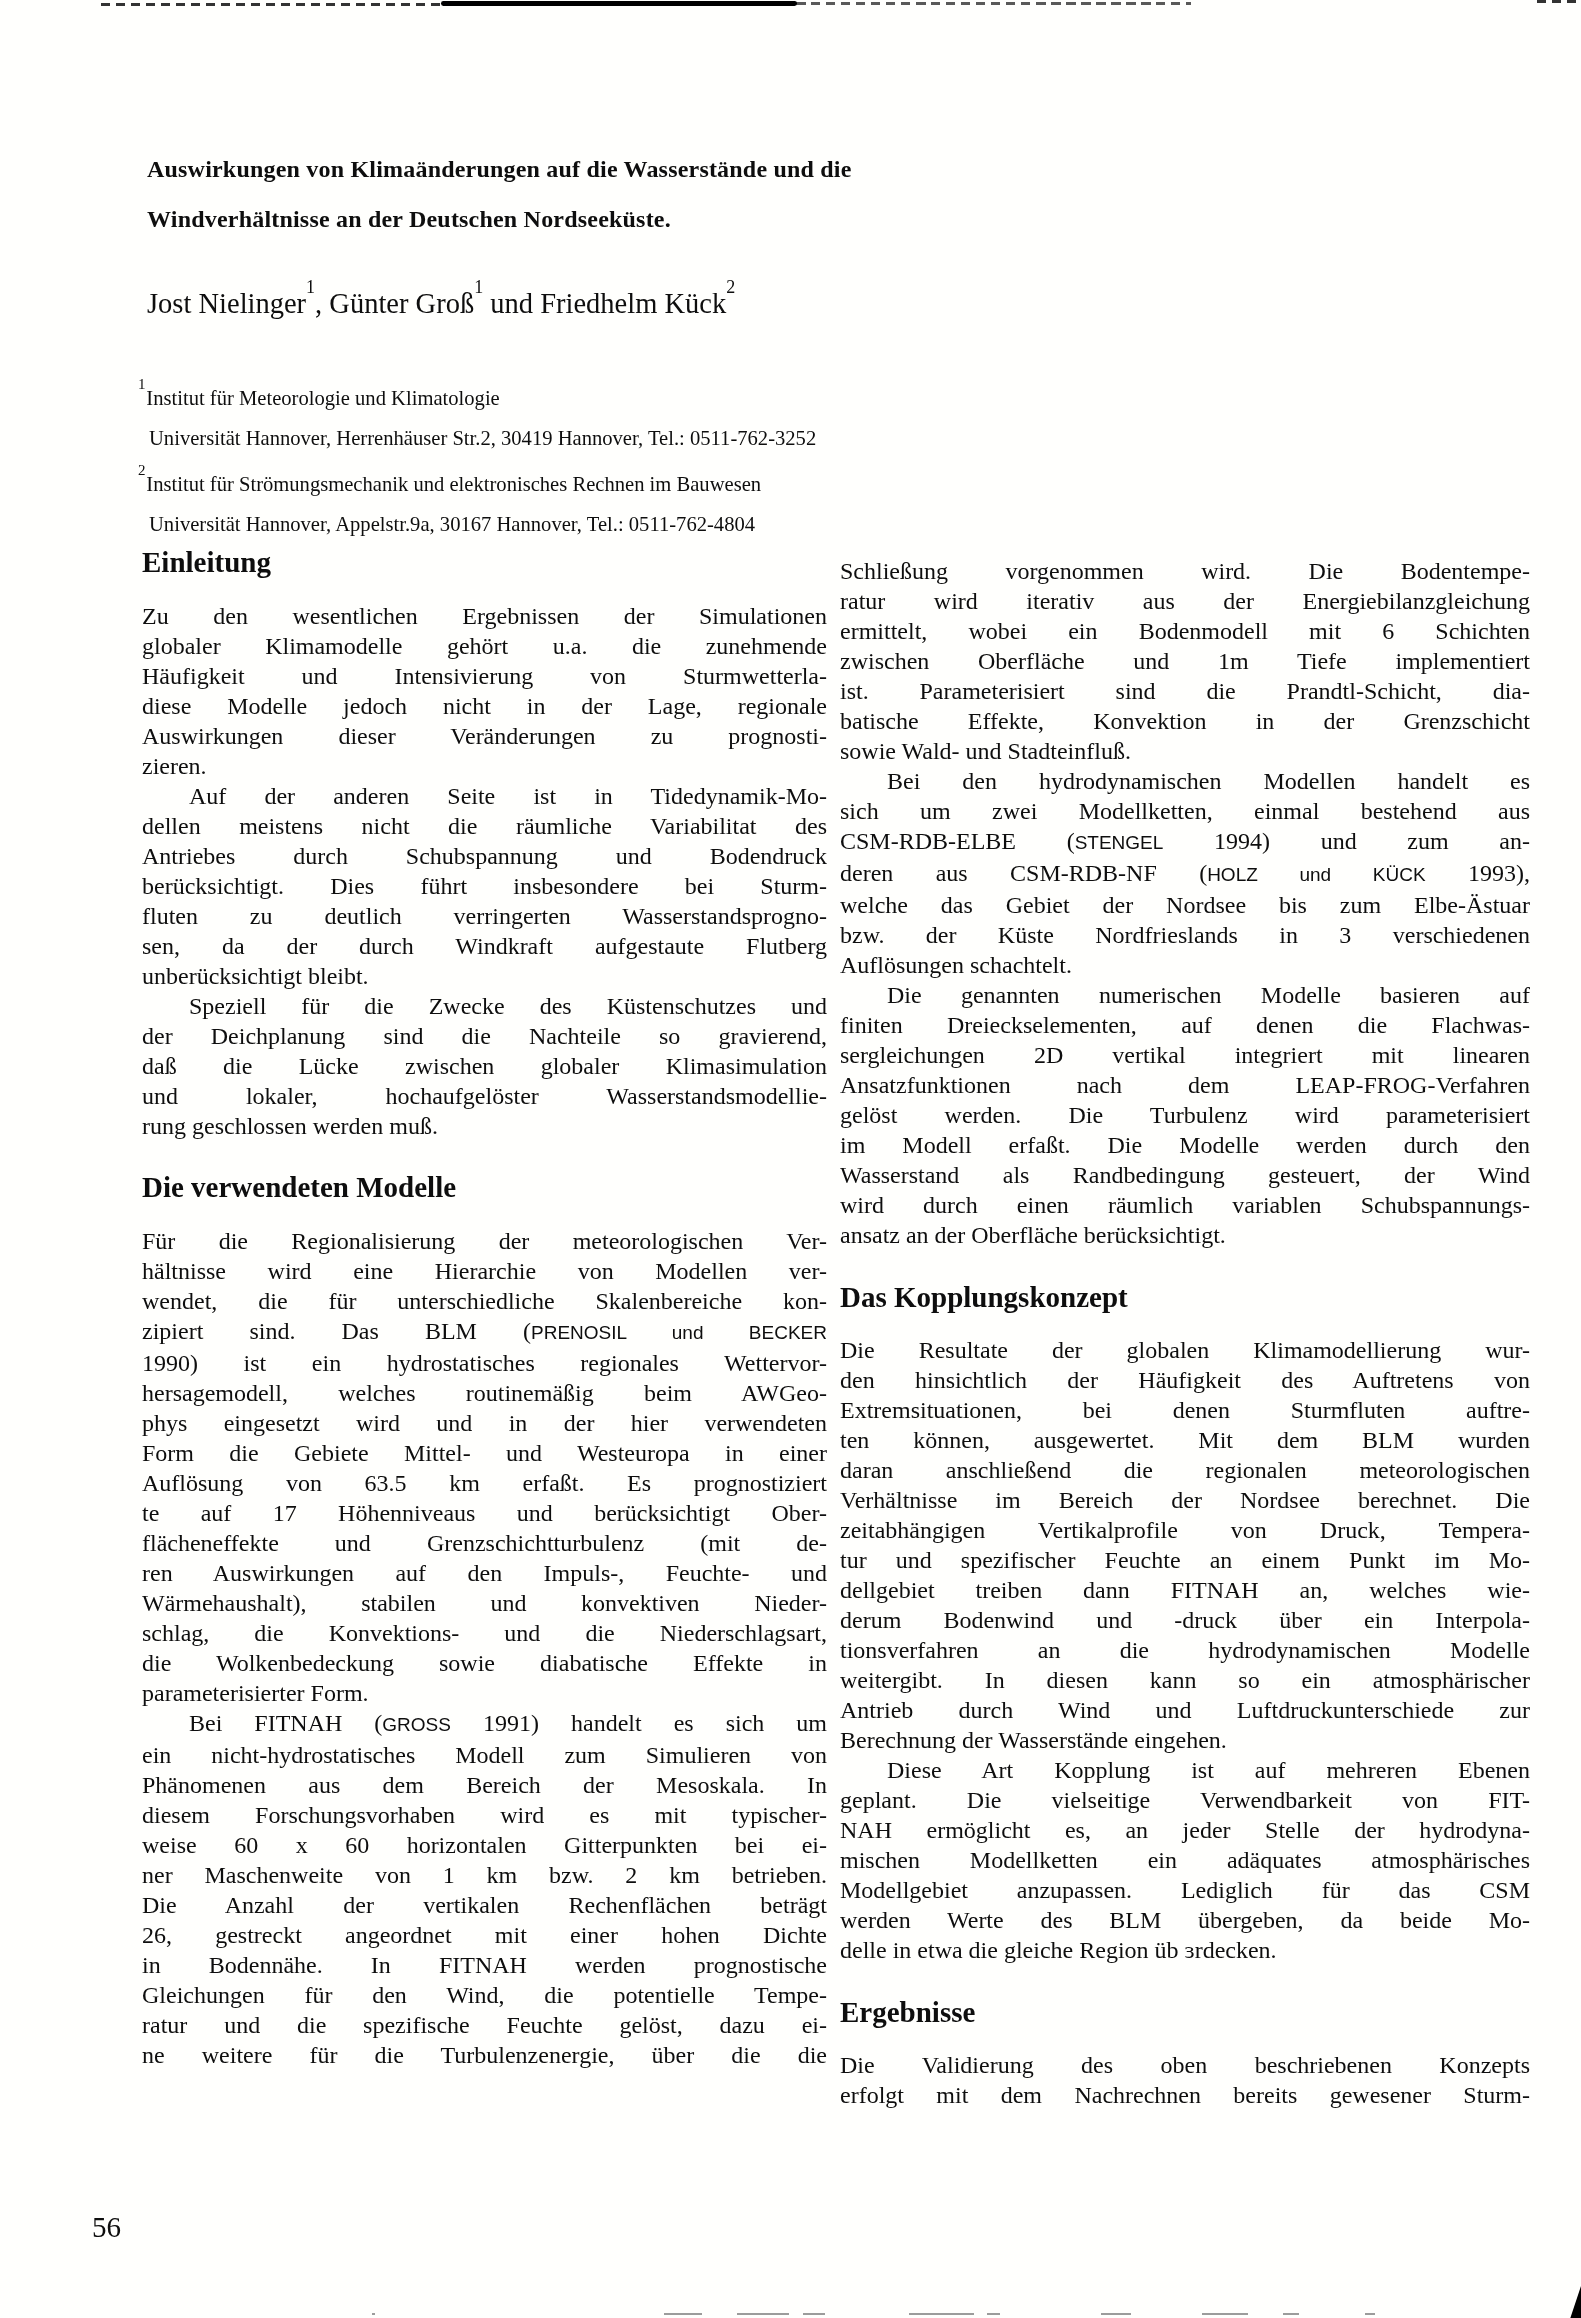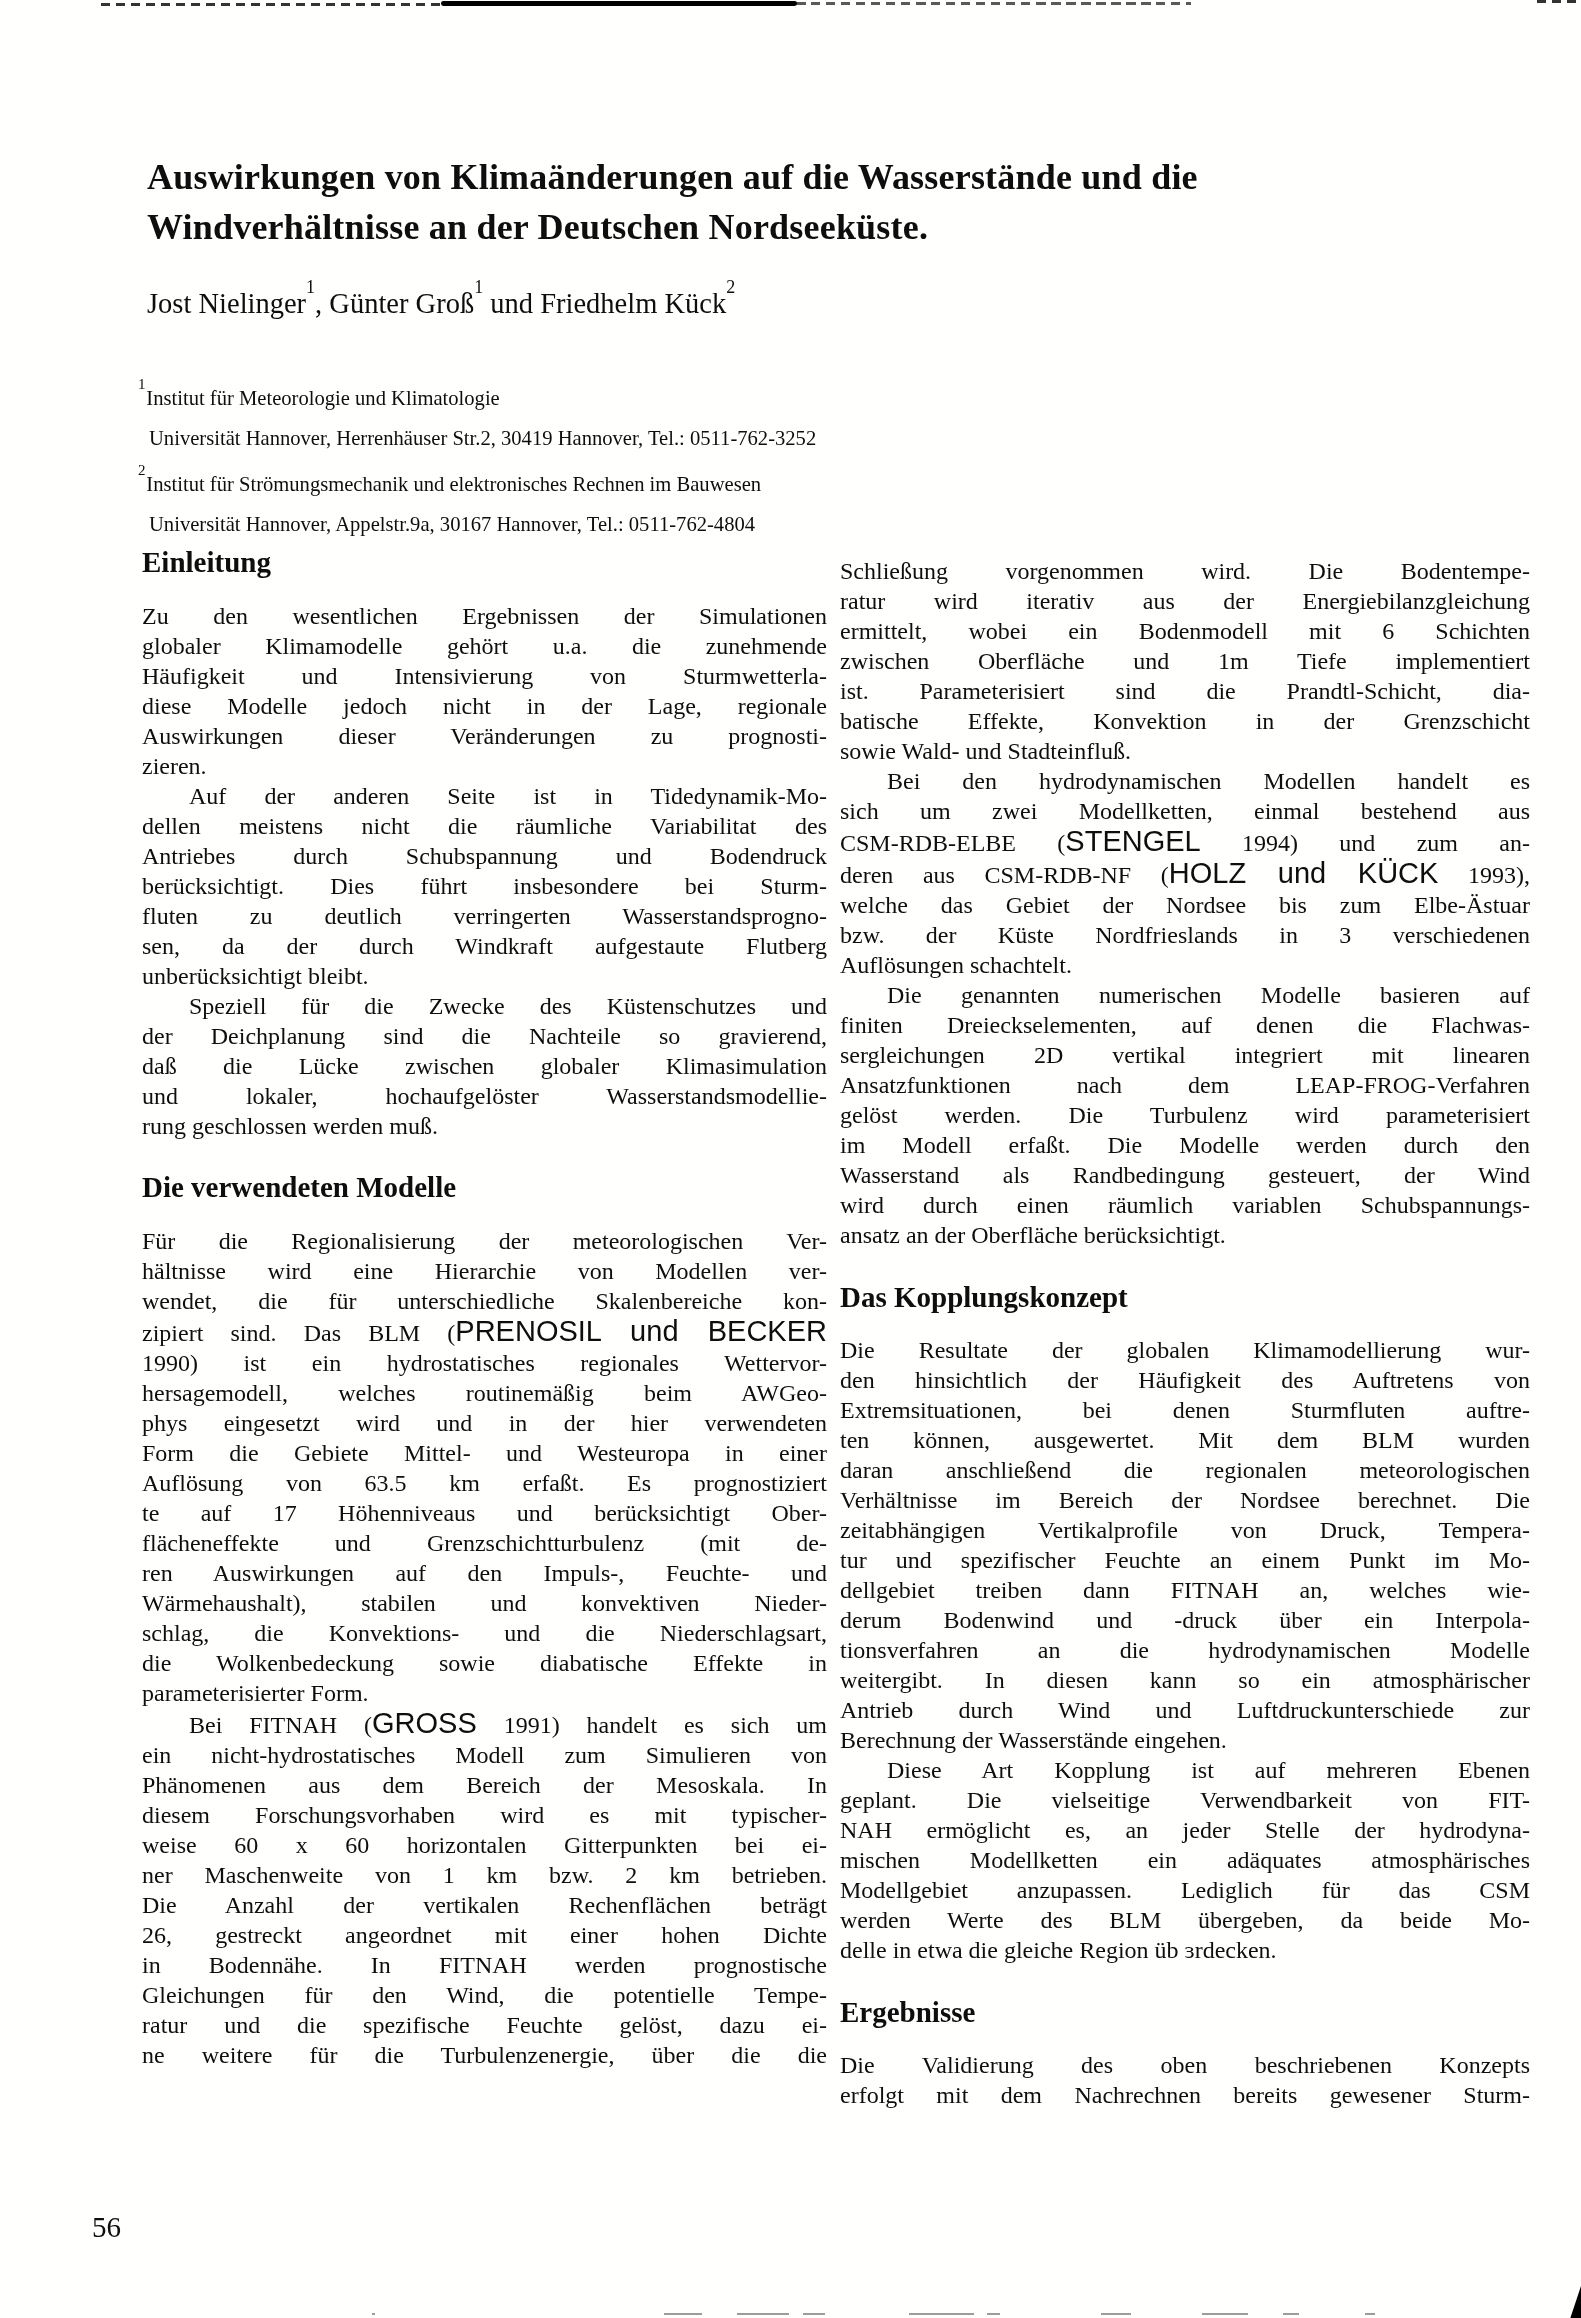--- a/index.html
+++ b/index.html
@@ -9,37 +9,37 @@
     font-family:"Liberation Serif","DejaVu Serif",serif;
   }
   
   .art{position:absolute;background:#000;}
   .art.dashes{background:repeating-linear-gradient(90deg,#000 0 9.5px,transparent 9.5px 15px);}
   .bdot{position:absolute;top:2313px;height:2.4px;background:#4a4a4a;opacity:.55;}
   .corner-wedge{position:absolute;right:0;bottom:0;width:0;height:0;
     border-bottom:36px solid #000;border-left:12.7px solid transparent;}
   
   .title{position:absolute;left:147px;top:128px;width:1329px;
-    font-size:36px;font-weight:bold;line-height:50px;letter-spacing:0.2px;}
+    font-size:24px;font-weight:bold;line-height:50px;letter-spacing:0.2px;}
   .authors{position:absolute;left:147px;top:286px;font-size:28.5px;}
   .authors sup{font-size:18px;position:relative;top:-9.5px;}
   .affils{position:absolute;left:138px;top:372px;font-size:20.6px;line-height:40px;}
   .affil-l1 sup{font-size:15px;position:relative;top:-8px;margin-right:0.8px;}
   .affil-l2{padding-left:11px;}
   
   .col{position:absolute;top:544px;font-size:24px;line-height:30px;}
   .col-left{left:142px;width:685px;}
   .col-right{left:840px;width:690px;margin-top:12px;}
   .sec{font-size:29px;line-height:36px;font-weight:bold;margin:28.5px 0 20.6px 0;}
   .sec.first{margin-top:0;}
   .para{margin:0;}
   .line{text-align:justify;text-align-last:justify;}
   .line.endline{text-align-last:left;}
   .line.ind{padding-left:47px;}
-  .sans{font-family:"Liberation Sans","DejaVu Sans",sans-serif;font-size:29px;}
+  .sans{font-family:"Liberation Sans","DejaVu Sans",sans-serif;font-size:19px;}
   .pagenum{position:absolute;left:92px;top:2211px;font-size:29px;}
 </style>
 </head>
 <body>
 
 <div class="page">
 
   <div class="art dashes" style="left:101px;top:3.2px;width:343px;height:2.4px;opacity:.8"></div>
   <div class="art" style="left:441px;top:0.8px;width:356px;height:5.5px;border-radius:2.4px"></div>
   <div class="art dashes" style="left:796px;top:2.4px;width:395px;height:2.4px;opacity:.65"></div>

